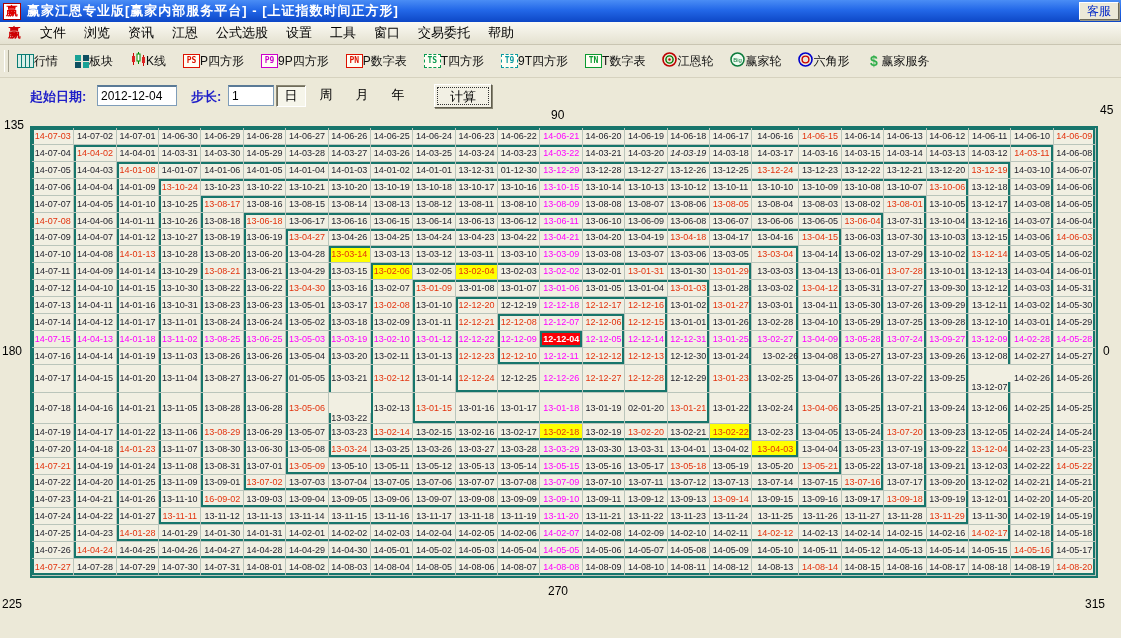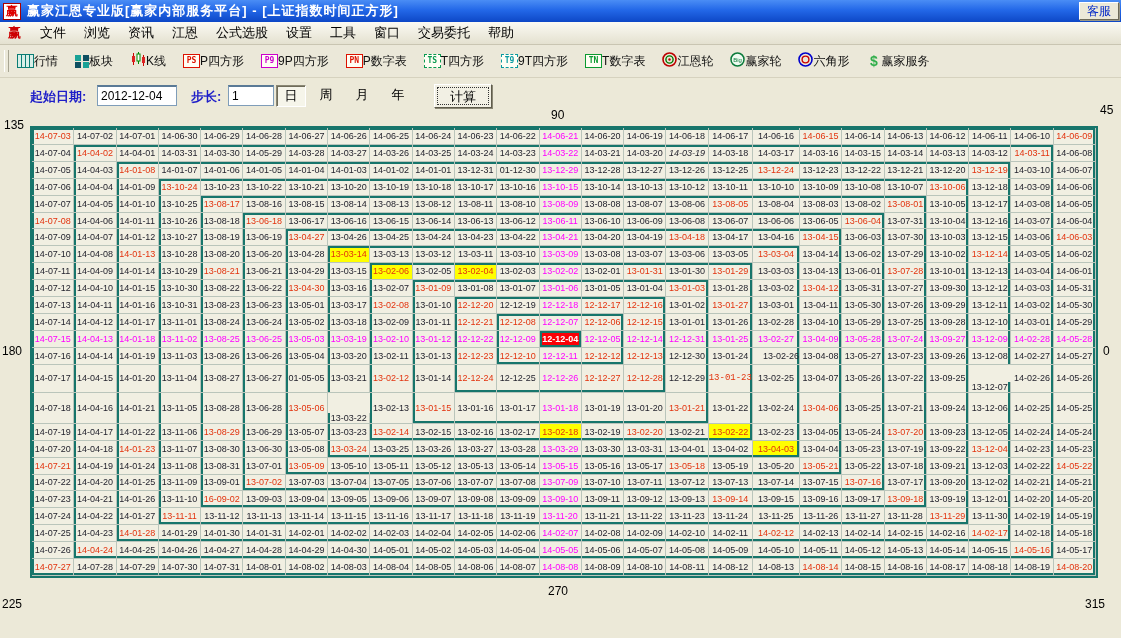--- a/index.html
+++ b/index.html
@@ -545,21 +545,21 @@
     <div class="cell " style="box-shadow: rgb(23, 117, 107) 2px 0px 0px 0px inset;">01-05-05</div>
     <div class="cell " style="box-shadow: rgb(23, 117, 107) 2px 0px 0px 0px inset;">13-03-21</div>
     <div class="cell red" style="box-shadow: rgb(23, 117, 107) 2px 0px 0px 0px inset;">13-02-12</div>
     <div class="cell " style="box-shadow: rgb(23, 117, 107) 2px 0px 0px 0px inset;">13-01-14</div>
     <div class="cell red" style="box-shadow: rgb(23, 117, 107) 0px -2px 0px 0px inset, rgb(23, 117, 107) 2px 0px 0px 0px inset;">12-12-24</div>
     <div class="cell " style="box-shadow: rgb(23, 117, 107) 0px -2px 0px 0px inset;">12-12-25</div>
     <div class="cell magenta" style="box-shadow: rgb(23, 117, 107) 0px -2px 0px 0px inset;">12-12-26</div>
     <div class="cell red" style="box-shadow: rgb(23, 117, 107) 0px -2px 0px 0px inset;">12-12-27</div>
     <div class="cell red" style="box-shadow: rgb(23, 117, 107) 0px -2px 0px 0px inset, rgb(23, 117, 107) -2px 0px 0px 0px inset;">12-12-28</div>
     <div class="cell " style="box-shadow: rgb(23, 117, 107) -2px 0px 0px 0px inset;">12-12-29</div>
-    <div class="cell red" style="box-shadow: rgb(23, 117, 107) -2px 0px 0px 0px inset; font-family: Liberation Mono, monospace;">13-01-23</div>
+    <div class="cell red" style="box-shadow: rgb(23, 117, 107) -2px 0px 0px 0px inset;">13-01-23</div>
     <div class="cell " style="box-shadow: rgb(23, 117, 107) -2px 0px 0px 0px inset;">13-02-25</div>
     <div class="cell " style="box-shadow: rgb(23, 117, 107) -2px 0px 0px 0px inset;">13-04-07</div>
     <div class="cell " style="box-shadow: rgb(23, 117, 107) -2px 0px 0px 0px inset;">13-05-26</div>
     <div class="cell " style="box-shadow: rgb(23, 117, 107) -2px 0px 0px 0px inset;">13-07-22</div>
     <div class="cell " style="box-shadow: rgb(23, 117, 107) -2px 0px 0px 0px inset;">13-09-25</div>
     <div class="cell " style="box-shadow: rgb(23, 117, 107) -2px 0px 0px 0px inset; margin-top: 17px;">13-12-07</div>
     <div class="cell " style="box-shadow: rgb(23, 117, 107) -2px 0px 0px 0px inset;">14-02-26</div>
     <div class="cell " style="box-shadow: rgb(23, 117, 107) -2px 0px 0px 0px inset;">14-05-26</div>
     <div class="cell " style="box-shadow: rgb(23, 117, 107) 2px 0px 0px 0px inset;">14-07-18</div>
     <div class="cell " style="box-shadow: rgb(23, 117, 107) 2px 0px 0px 0px inset;">14-04-16</div>
@@ -568,21 +568,21 @@
     <div class="cell " style="box-shadow: rgb(23, 117, 107) 2px 0px 0px 0px inset;">13-08-28</div>
     <div class="cell " style="box-shadow: rgb(23, 117, 107) 2px 0px 0px 0px inset;">13-06-28</div>
     <div class="cell red" style="box-shadow: rgb(23, 117, 107) 2px 0px 0px 0px inset;">13-05-06</div>
     <div class="cell " style="box-shadow: rgb(23, 117, 107) 2px 0px 0px 0px inset; margin-top: 20px;">13-03-22</div>
     <div class="cell " style="box-shadow: rgb(23, 117, 107) 2px 0px 0px 0px inset;">13-02-13</div>
     <div class="cell red" style="box-shadow: rgb(23, 117, 107) 0px -2px 0px 0px inset, rgb(23, 117, 107) 2px 0px 0px 0px inset;">13-01-15</div>
     <div class="cell " style="box-shadow: rgb(23, 117, 107) 0px -2px 0px 0px inset;">13-01-16</div>
     <div class="cell " style="box-shadow: rgb(23, 117, 107) 0px -2px 0px 0px inset;">13-01-17</div>
     <div class="cell magenta" style="box-shadow: rgb(23, 117, 107) 0px -2px 0px 0px inset;">13-01-18</div>
     <div class="cell " style="box-shadow: rgb(23, 117, 107) 0px -2px 0px 0px inset;">13-01-19</div>
-    <div class="cell " style="box-shadow: rgb(23, 117, 107) 0px -2px 0px 0px inset;">13-01-20</div>
+    <div class="cell " style="box-shadow: rgb(23, 117, 107) 0px -2px 0px 0px inset;">02-01-20</div>
     <div class="cell red" style="box-shadow: rgb(23, 117, 107) 0px -2px 0px 0px inset, rgb(23, 117, 107) -2px 0px 0px 0px inset;">13-01-21</div>
     <div class="cell " style="box-shadow: rgb(23, 117, 107) -2px 0px 0px 0px inset;">13-01-22</div>
     <div class="cell " style="box-shadow: rgb(23, 117, 107) -2px 0px 0px 0px inset;">13-02-24</div>
     <div class="cell red" style="box-shadow: rgb(23, 117, 107) -2px 0px 0px 0px inset;">13-04-06</div>
     <div class="cell " style="box-shadow: rgb(23, 117, 107) -2px 0px 0px 0px inset;">13-05-25</div>
     <div class="cell " style="box-shadow: rgb(23, 117, 107) -2px 0px 0px 0px inset;">13-07-21</div>
     <div class="cell " style="box-shadow: rgb(23, 117, 107) -2px 0px 0px 0px inset;">13-09-24</div>
     <div class="cell " style="box-shadow: rgb(23, 117, 107) -2px 0px 0px 0px inset;">13-12-06</div>
     <div class="cell " style="box-shadow: rgb(23, 117, 107) -2px 0px 0px 0px inset;">14-02-25</div>
     <div class="cell " style="box-shadow: rgb(23, 117, 107) -2px 0px 0px 0px inset;">14-05-25</div>

